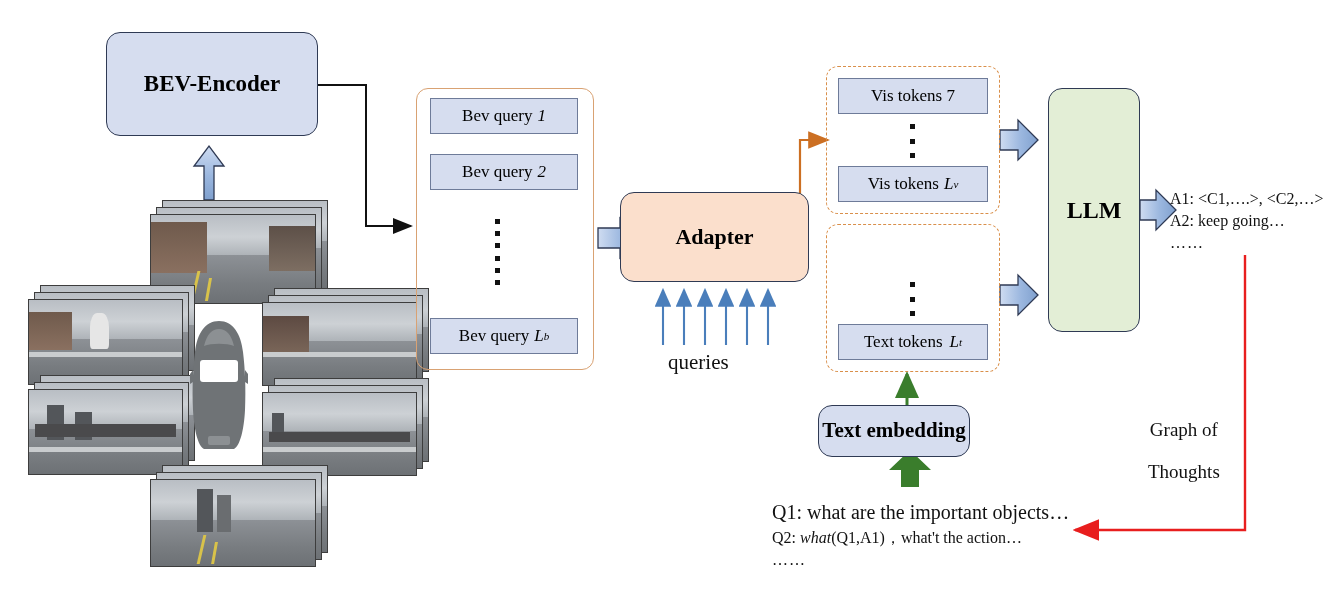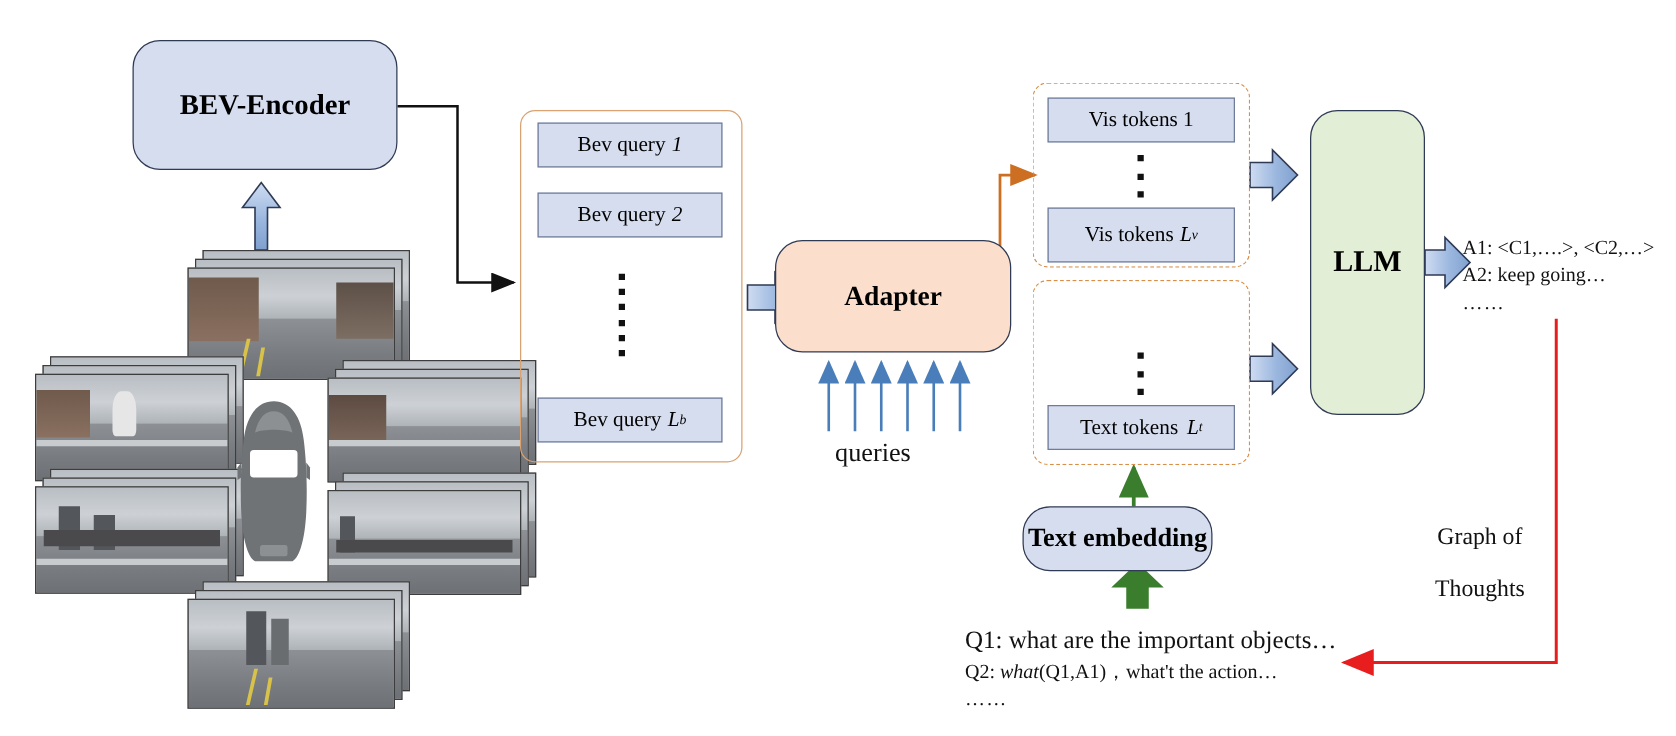--- a/index.html
+++ b/index.html
@@ -14,21 +14,21 @@
     position: relative;
     width: 1341px;
     height: 589px;
     background: #ffffff;
     overflow: hidden;
   }
   .abs { position: absolute; }
 
   
   .node-round {
-    border-radius: 22px;
+    border-radius: 14px;
     border: 1.6px solid #2f3a54;
     box-sizing: border-box;
     display: flex;
     align-items: center;
     justify-content: center;
     font-weight: bold;
     color: #000;
     text-align: center;
     line-height: 1.1;
   }
@@ -381,30 +381,30 @@
 
   <div class="abs node-round fill-peach" style="left:620px; top:192px; width:189px; height:90px; font-size:22px;">
     <span>Adapter</span>
   </div>
 
   <div class="abs txt" style="left:668px; top:348px; font-size:21px;">queries</div>
 
   <div class="abs group-dashed" style="left:826px; top:66px; width:174px; height:148px;"></div>
 
   <div class="abs token-box" style="left:838px; top:78px; width:150px; height:36px; font-size:17px;">
-    <span>Vis tokens 1</span>
+    <span>Vis tokens 7</span>
   </div>
 
   <div class="abs vdots" style="left:910px; top:124px; width:5px; height:34px;">
     <i></i>
       <i></i>
       <i></i>
   </div>
 
-  <div class="abs token-box" style="left:838px; top:166px; width:150px; height:44px; font-size:17px;">
+  <div class="abs token-box" style="left:838px; top:166px; width:150px; height:36px; font-size:17px;">
     <span>Vis tokens</span>
     <span style="font-style:italic; margin-left:5px;">L</span>
       <sub style="font-style:italic; font-size:11px;">v</sub>
   </div>
 
   <div class="abs group-dashed" style="left:826px; top:224px; width:174px; height:148px;"></div>
 
 
   <div class="abs vdots" style="left:910px; top:282px; width:5px; height:34px;">
     <i></i>

